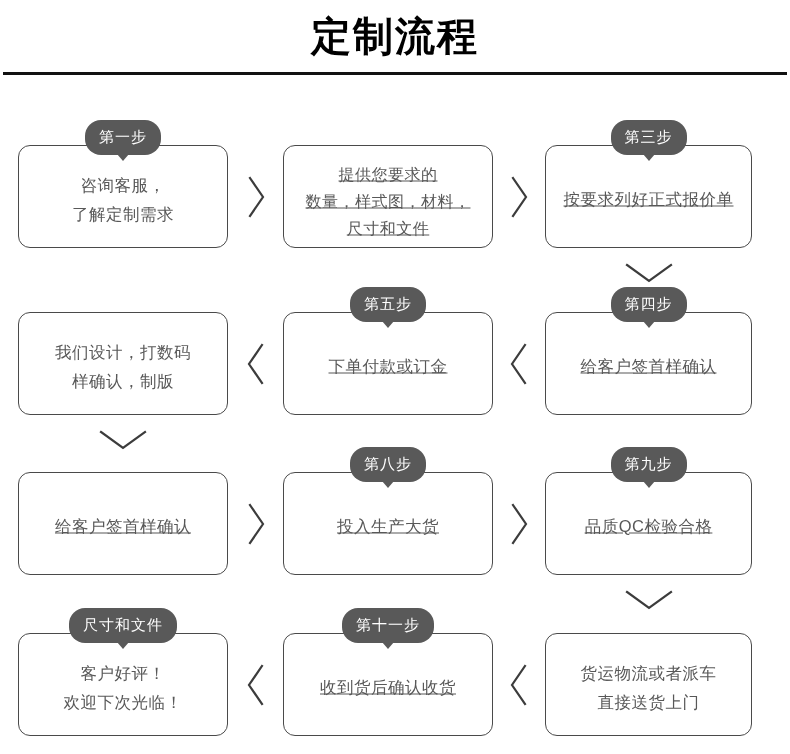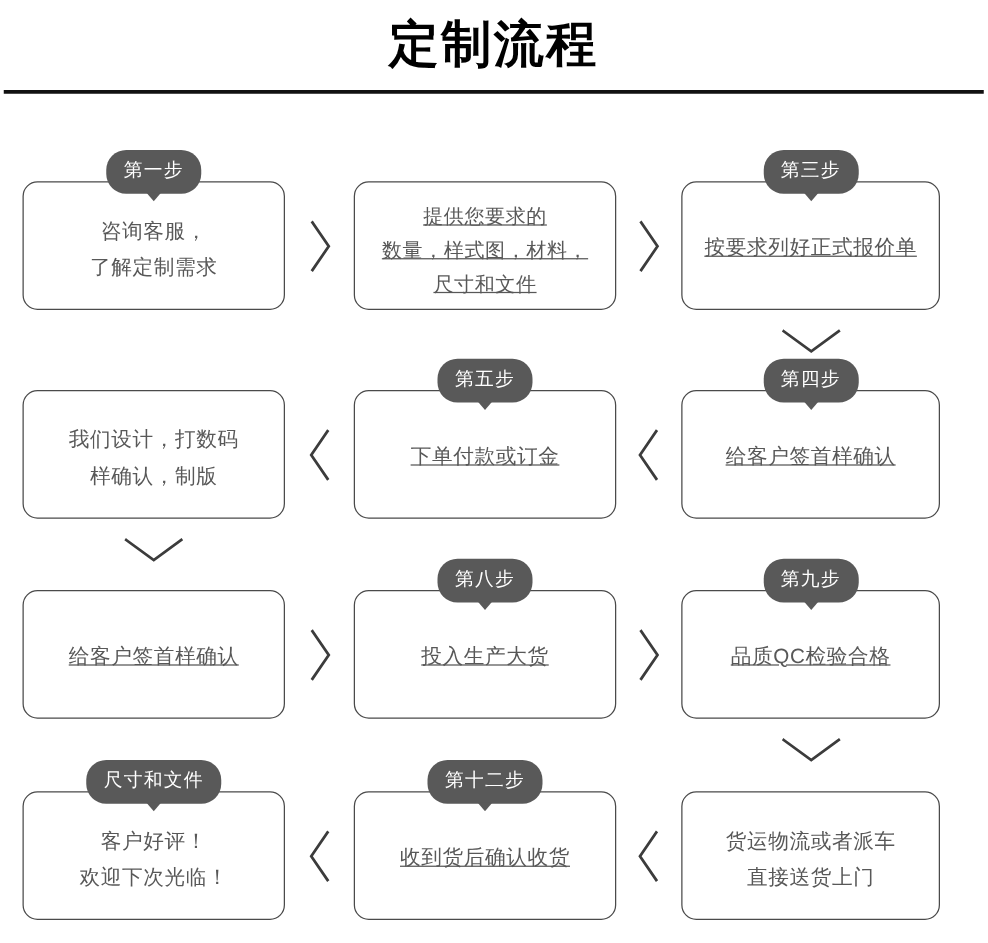--- a/index.html
+++ b/index.html
@@ -255,21 +255,21 @@
           <div class="card">
             <div class="card-text lines-2">客户好评！
 欢迎下次光临！</div>
           </div>
           <div class="badge">尺寸和文件</div>
         </div>
         <div class="cell col-1">
           <div class="card">
             <div class="card-text lines-1">收到货后确认收货</div>
           </div>
-          <div class="badge">第十二步</div>
+          <div class="badge">第十一步</div>
         </div>
         <div class="cell col-2 w207">
           <div class="card">
             <div class="card-text lines-2">货运物流或者派车
 直接送货上门</div>
           </div>
         </div>
         <div class="chev" style="left: 238.5px; top: 39px;">
           <svg viewBox="0 0 34 46">
             <polyline points="23,4 10,23 23,42" fill="none" stroke="#3c3c3c" stroke-width="2.2" stroke-linecap="square" stroke-linejoin="miter"></polyline>

